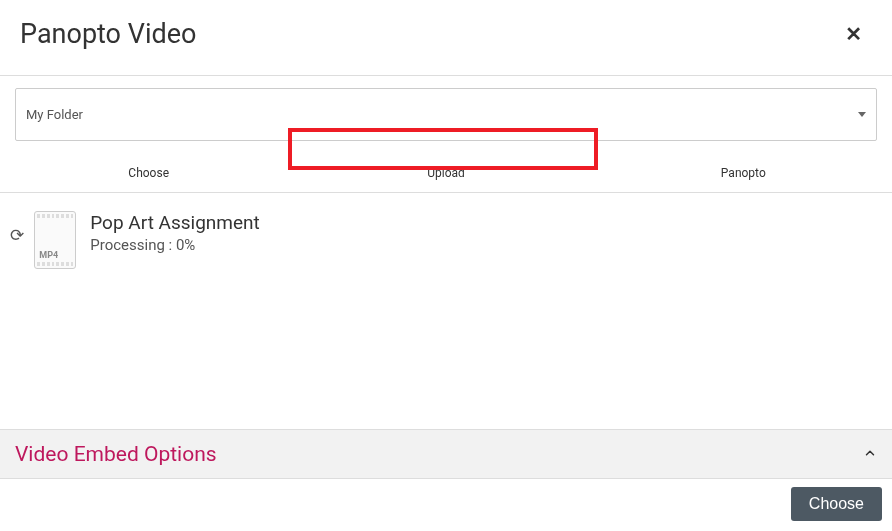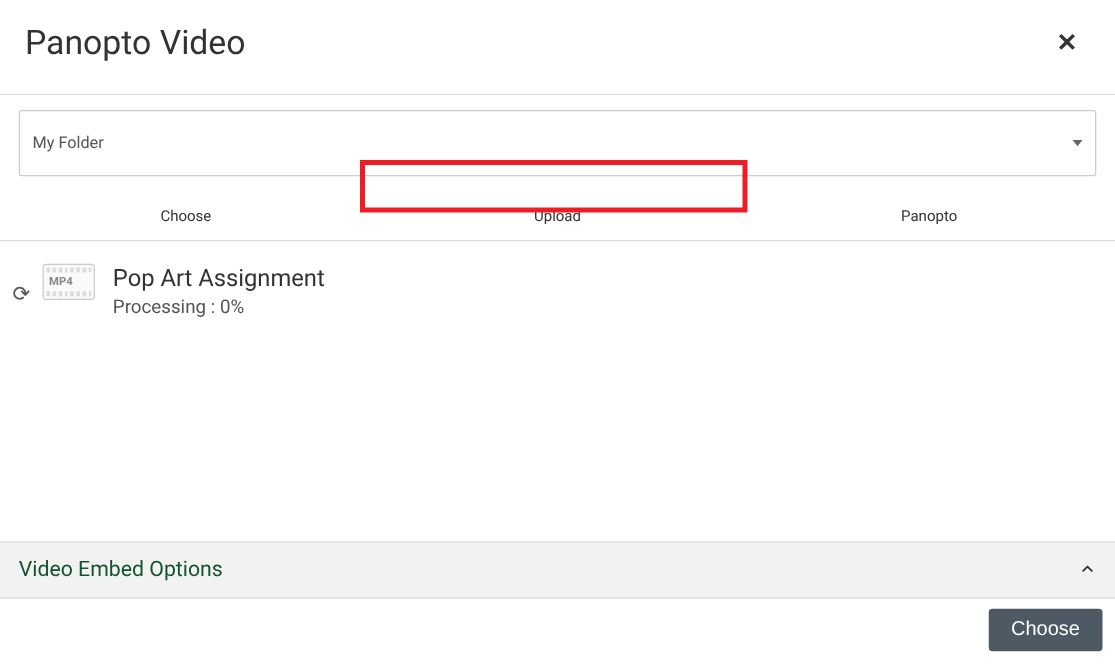--- a/index.html
+++ b/index.html
@@ -86,21 +86,21 @@
       align-items: flex-start;
       gap: 10px;
     }
     .refresh-icon {
       font-size: 17px;
       color: #555;
       margin-top: 14px;
     }
     .file-icon {
       width: 42px;
-      height: 29px;
+      height: 58px;
       border: 1px solid #ccc;
       border-radius: 3px;
       background: #fafafa;
       position: relative;
       display: flex;
       align-items: flex-end;
       padding: 2px;
     }
     .file-icon-sprockets {
       position: absolute;
@@ -154,22 +154,22 @@
       background: #f2f2f2;
       border-top: 1px solid #ddd;
       border-bottom: 1px solid #ddd;
       padding: 12px 15px;
       display: flex;
       justify-content: space-between;
       align-items: center;
       cursor: pointer;
     }
     .embed-title {
-      font-size: 17px;
-      color: #14532d;
+      font-size: 21px;
+      color: #be185d;
     }
     .chevron-up {
       font-size: 16px;
       color: #333;
     }
     .footer {
       position: absolute;
       bottom: 0;
       right: 0;
       padding: 8px 10px 10px;

